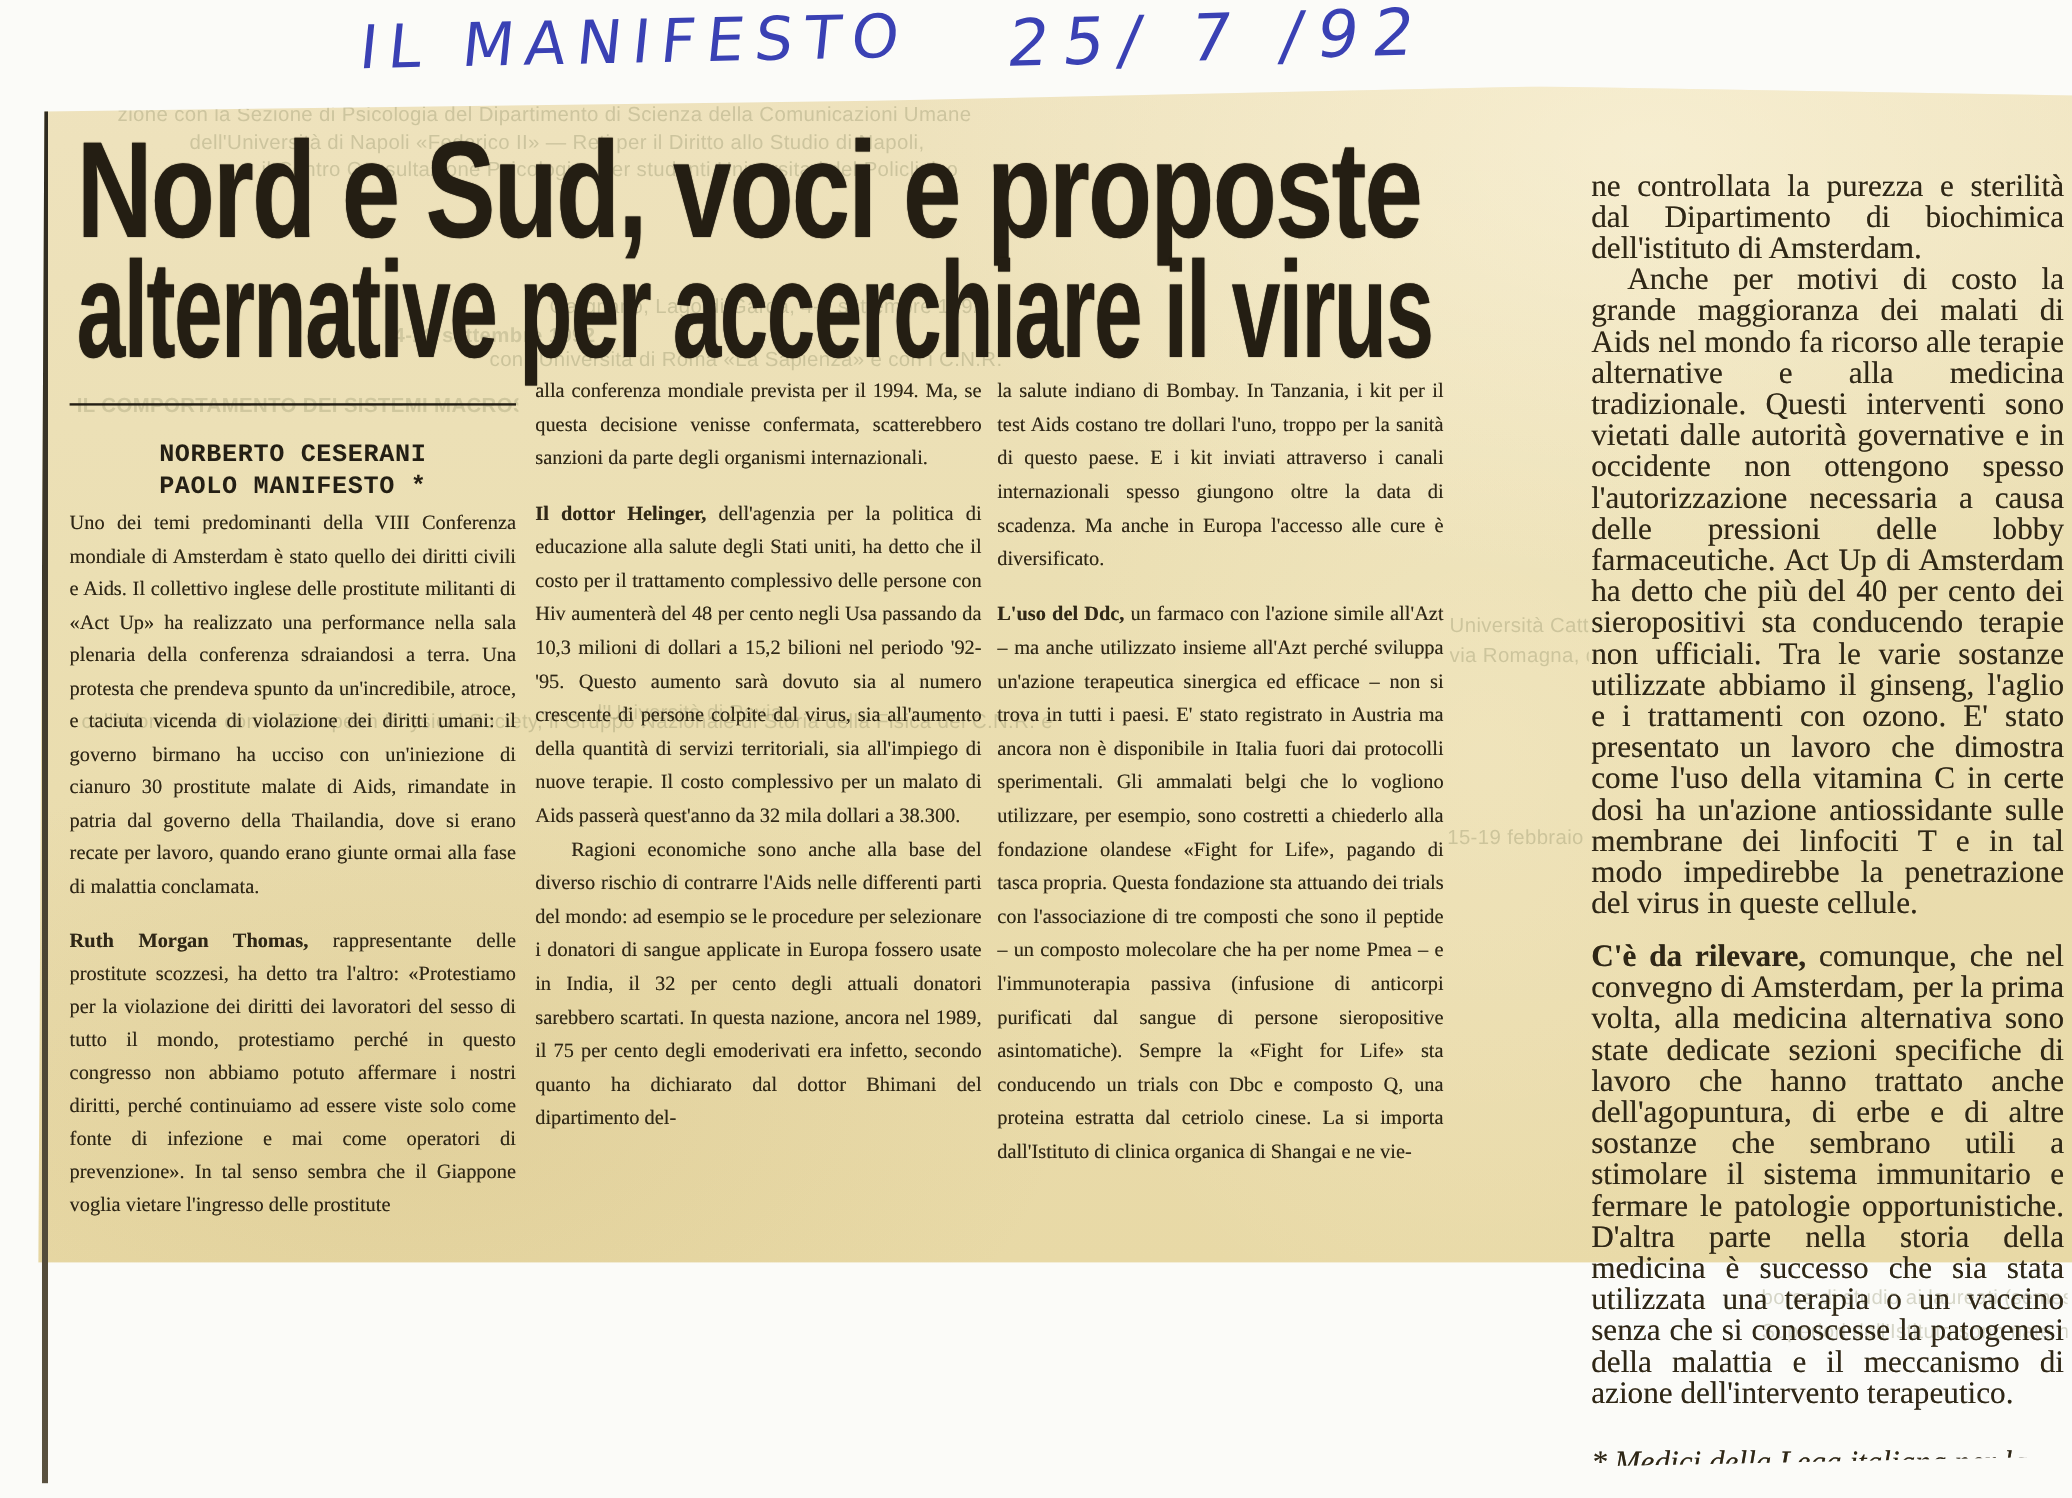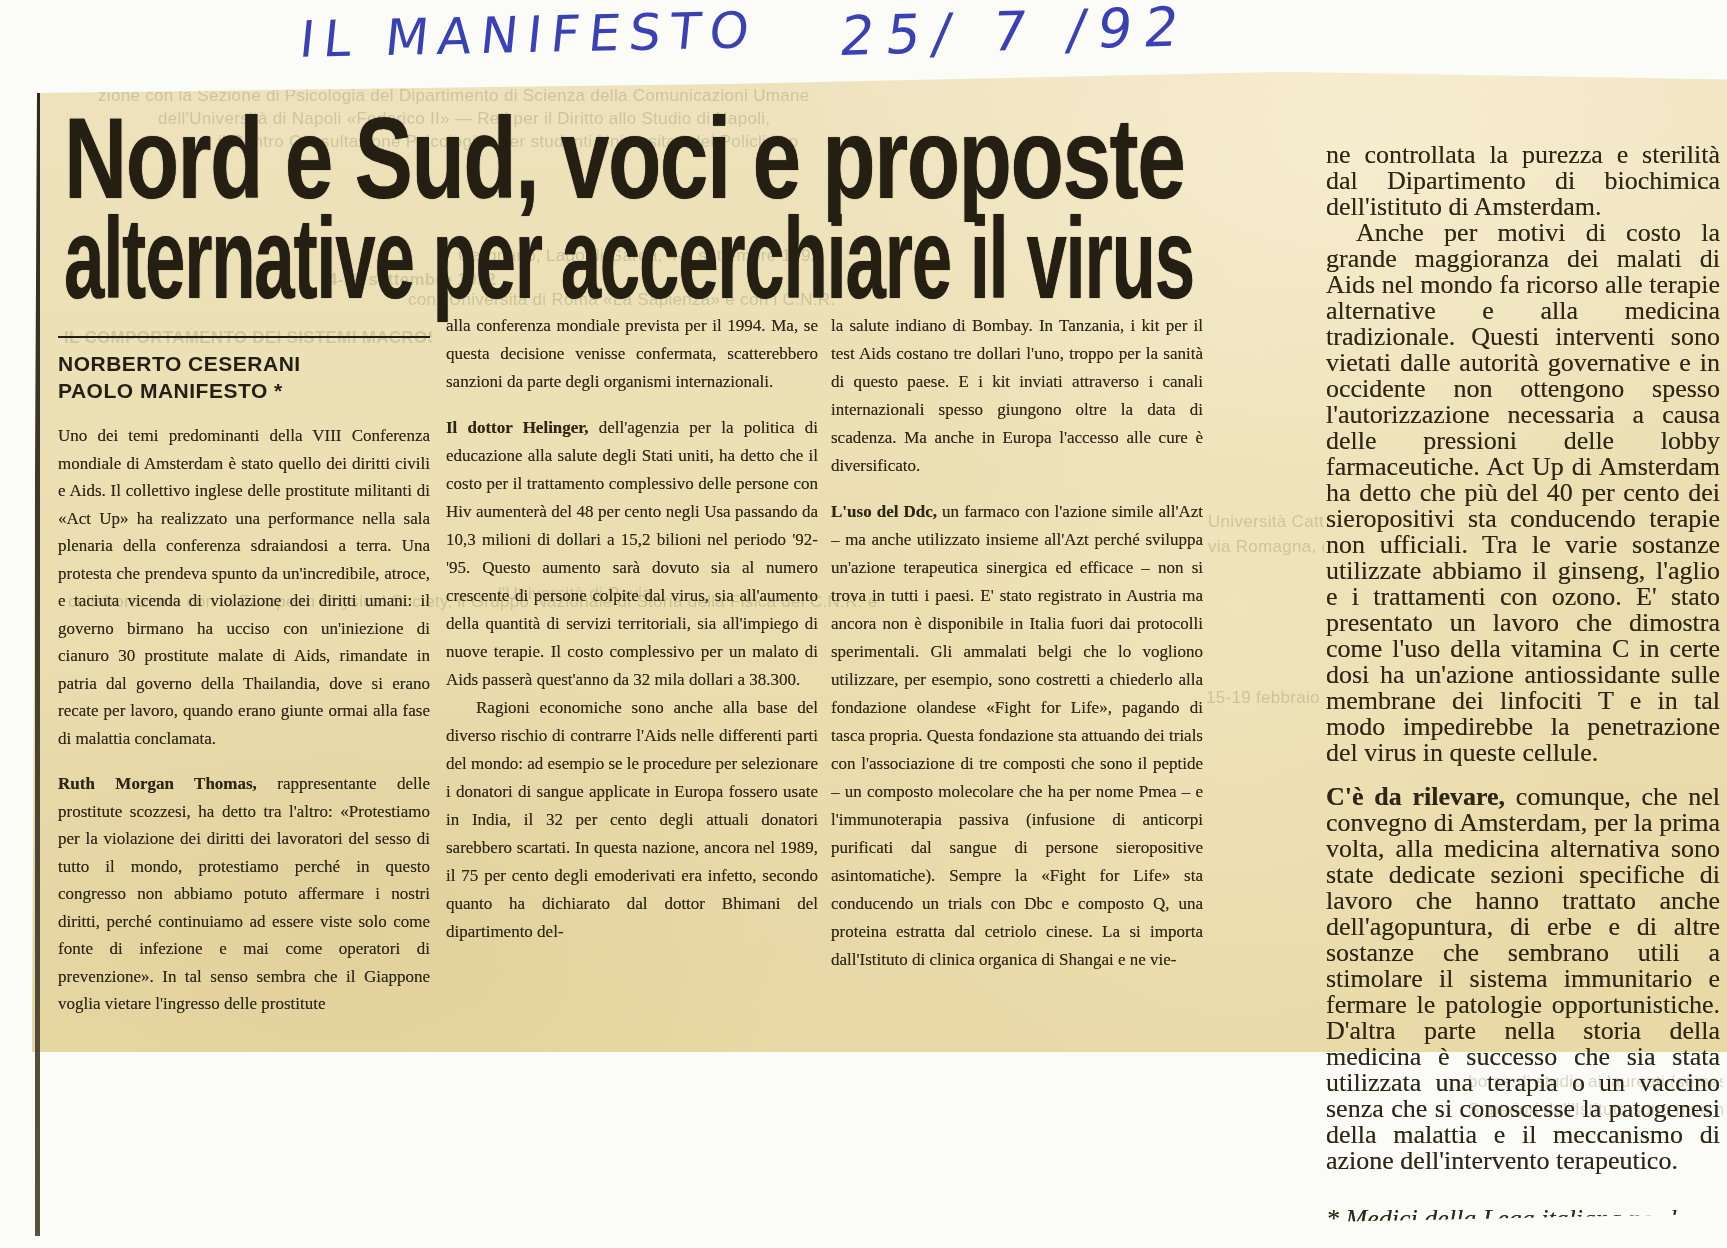--- a/index.html
+++ b/index.html
@@ -50,22 +50,22 @@
     position:absolute;left:36px;white-space:nowrap;
     font-family:"Liberation Sans","DejaVu Sans",sans-serif;font-weight:bold;
     font-size:112px;line-height:1;color:#241e13;letter-spacing:-2px;
     transform-origin:left top;text-shadow:0 0 1px rgba(35,28,12,.9);
   }
   #hl1{top:102px;}
   #hl2{top:202px;}
   
   .byline-rule{position:absolute;left:30px;top:336px;width:372px;height:2px;background:#241f14;}
   .byline{
-    position:absolute;left:30px;top:350px;width:372px;text-align:left;
-    font-family:Liberation Sans, sans-serif;font-weight:bold;
+    position:absolute;left:30px;top:366px;width:372px;text-align:center;
+    font-family:Liberation Mono, monospace;font-weight:bold;
     font-size:21px;line-height:27px;letter-spacing:.5px;color:#241f14;
   }
   
   .col{
     position:absolute;overflow:hidden;color:#2f2716;
     font-size:17px;line-height:27.5px;text-align:justify;
     text-shadow:0 0 .4px rgba(47,39,22,.55);
     hyphens:auto;-webkit-hyphens:auto;
   }
   #col-0{left:30px; top:422px;width:372px;height:818px;}

